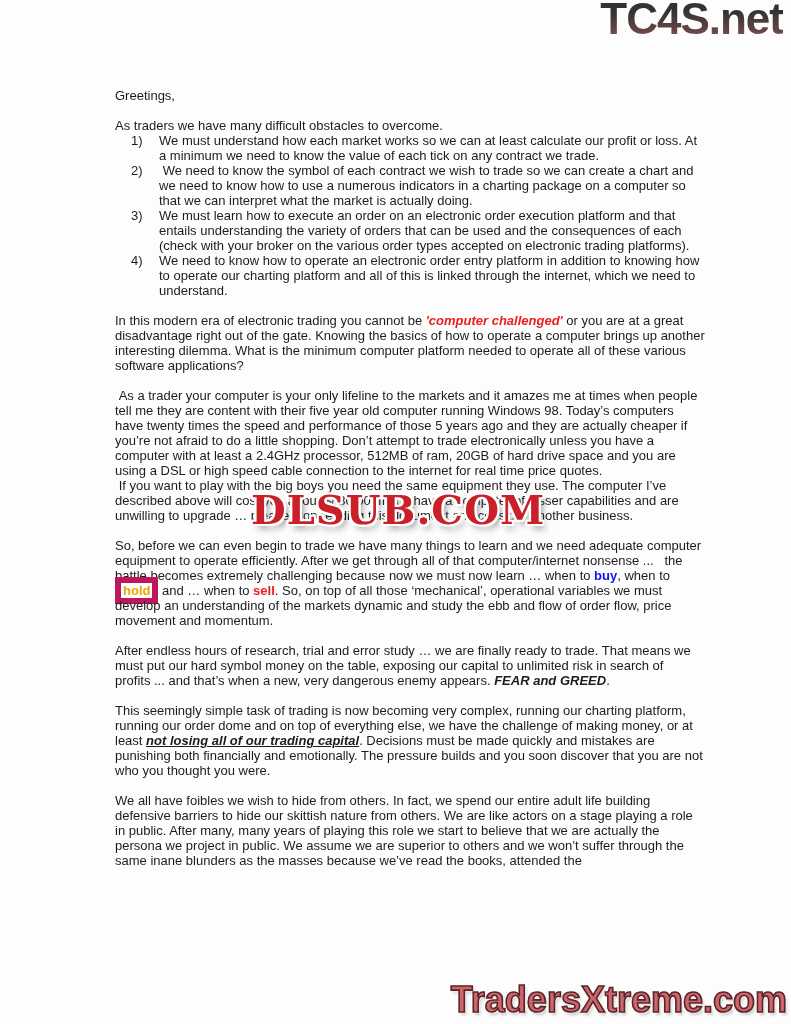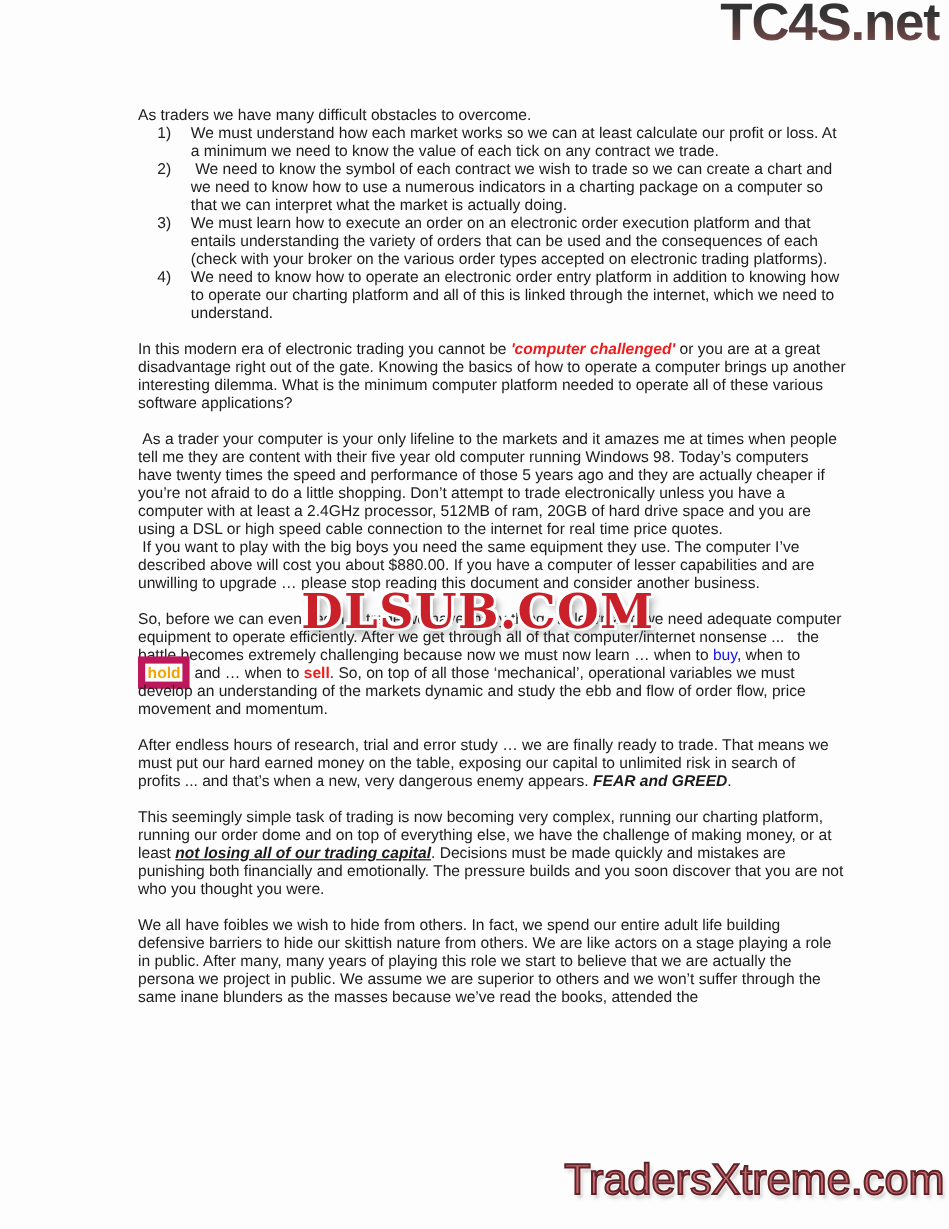--- a/index.html
+++ b/index.html
@@ -33,61 +33,62 @@
   .para.heading { font-size:13.5px; }
   .list-item { display:flex; white-space:pre-wrap; }
   .num { flex:0 0 28px; margin-left:16px; }
   .li-text { flex:1; }
 
   
   .red-bold-italic { color:var(--accent-red,#ee1c1c); font-weight:bold; font-style:italic; }
   .bold-italic { font-weight:bold; font-style:italic; }
   .bold-italic-underline { font-weight:bold; font-style:italic; text-decoration:underline; }
   .underline { }
-  .blue-bold { color:var(--accent-blue,#1313ee); font-weight:normal; }
+  .blue-bold { color:var(--accent-blue,#1313ee); font-weight:bold; }
   .red-bold { color:var(--accent-red,#ee1c1c); font-weight:bold; }
   .gold-box { color:var(--accent-gold,#f0a500); font-weight:bold; border:6px solid #be185d; padding:0 2px; }
 
   
   .watermark {
     position:absolute; left:251px; top:486px;
     font-family:"DejaVu Serif", serif; font-weight:bold;
     font-size:40px; letter-spacing:1px;
     color:var(--watermark-red,#c9202a);
     text-shadow:
       -2px -2px 0 #fff, 2px -2px 0 #fff, -2px 2px 0 #fff, 2px 2px 0 #fff,
       0 -2px 0 #fff, 0 2px 0 #fff, -2px 0 0 #fff, 2px 0 0 #fff,
       4px 5px 6px rgba(60,60,60,0.45);
   }
 
   
   .footer-logo {
-    position:absolute; right:4px; bottom:20px;
+    position:absolute; right:4px; bottom:3px;
     font-family:"Liberation Sans", sans-serif;
-    font-weight:normal; font-size:36px; letter-spacing:0px;
+    font-weight:bold; font-size:36px; letter-spacing:0px;
     color:var(--footer-red,#ca666c);
     -webkit-text-stroke:1.6px #5c2328;
     text-shadow:
       0 0 3px #ffffff, 0 0 3px #ffffff, 0 0 4px #ffffff,
       2px 3px 3px rgba(90,90,90,0.35);
   }
 </style>
 </head>
 <body>
 
 <div class="page">
   <div class="header-logo">TC4S.net</div>
 
   <div class="doc-body">
+      <div class="para"><span>Greetings,</span></div>
       <div class="para"><span>As traders we have many difficult obstacles to overcome.</span><div class="list-item"><span class="num">1)</span><span class="li-text">We must understand how each market works so we can at least calculate our profit or loss. At a minimum we need to know the value of each tick on any contract we trade.</span></div><div class="list-item"><span class="num">2)</span><span class="li-text"> We need to know the symbol of each contract we wish to trade so we can create a chart and we need to know how to use a numerous indicators in a charting package on a computer so that we can interpret what the market is actually doing.</span></div><div class="list-item"><span class="num">3)</span><span class="li-text">We must learn how to execute an order on an electronic order execution platform and that entails understanding the variety of orders that can be used and the consequences of each (check with your broker on the various order types accepted on electronic trading platforms).</span></div><div class="list-item"><span class="num">4)</span><span class="li-text">We need to know how to operate an electronic order entry platform in addition to knowing how to operate our charting platform and all of this is linked through the internet, which we need to understand.</span></div></div>
       <div class="para"><span>In this modern era of electronic trading you cannot be </span><span class="red-bold-italic">'computer challenged'</span><span> or you are at a great disadvantage right out of the gate. Knowing the basics of how to operate a computer brings up another interesting dilemma. What is the minimum computer platform needed to operate all of these various software applications?</span></div>
       <div class="para mb0"><span> As a trader your computer is your only lifeline to the markets and it amazes me at times when people tell me they are content with their five year old computer running Windows 98. Today’s computers have twenty times the speed and performance of those 5 years ago and they are actually cheaper if you’re not afraid to do a little shopping. Don’t attempt to trade electronically unless you have a computer with at least a 2.4GHz processor, 512MB of ram, 20GB of hard drive space and you are using a DSL or high speed cable connection to the internet for real time price quotes.</span></div>
       <div class="para"><span> If you want to play with the big boys you need the same equipment they use. The computer I’ve described above will cost you about $880.00. If you have a computer of lesser capabilities and are unwilling to upgrade … please stop reading this document and consider another business.</span></div>
       <div class="para"><span>So, before we can even begin to trade we have many things to learn and we need adequate computer equipment to operate efficiently. After we get through all of that computer/internet nonsense ...   the battle becomes extremely challenging because now we must now learn … when to </span><span class="blue-bold">buy</span><span>, when to </span><span class="gold-box">hold</span><span> and … when to </span><span class="red-bold">sell</span><span>. So, on top of all those ‘mechanical’, operational variables we must develop an understanding of the markets dynamic and study the ebb and flow of order flow, price movement and momentum.</span></div>
-      <div class="para"><span>After endless hours of research, trial and error study … we are finally ready to trade. That means we must put our hard earned money on the table, exposing our capital to unlimited risk in search of  profits ... and that’s when a new, very dangerous enemy appears. </span><span class="bold-italic">FEAR and GREED</span><span>.</span></div>
+      <div class="para"><span>After endless hours of research, trial and error study … we are finally ready to trade. That means we must put our hard symbol money on the table, exposing our capital to unlimited risk in search of  profits ... and that’s when a new, very dangerous enemy appears. </span><span class="bold-italic">FEAR and GREED</span><span>.</span></div>
       <div class="para"><span>This seemingly simple task of trading is now becoming very complex, running our charting platform, running our order dome and on top of everything else, we have the challenge of making money, or at least </span><span class="bold-italic-underline">not losing all of our trading capital</span><span>. Decisions must be made quickly and mistakes are punishing both financially and emotionally. The pressure builds and you soon discover that you are not who you thought you were.</span></div>
       <div class="para"><span>We all have foibles we wish to hide from others. In fact, we spend our entire adult life building defensive barriers to hide our skittish nature from others. We are like actors on a stage playing a role in public. After many, many years of playing this role we start to believe that we are actually the persona we project in public. We assume we are superior to others and we won’t suffer through the same inane blunders as the masses because we’ve </span><span class="underline">read the books</span><span>, </span><span class="underline">attended the</span></div>
     </div>
 
   <div class="watermark">DLSUB.COM</div>
 
   <div class="footer-logo">TradersXtreme.com</div>
 </div>
 
 </body></html>

